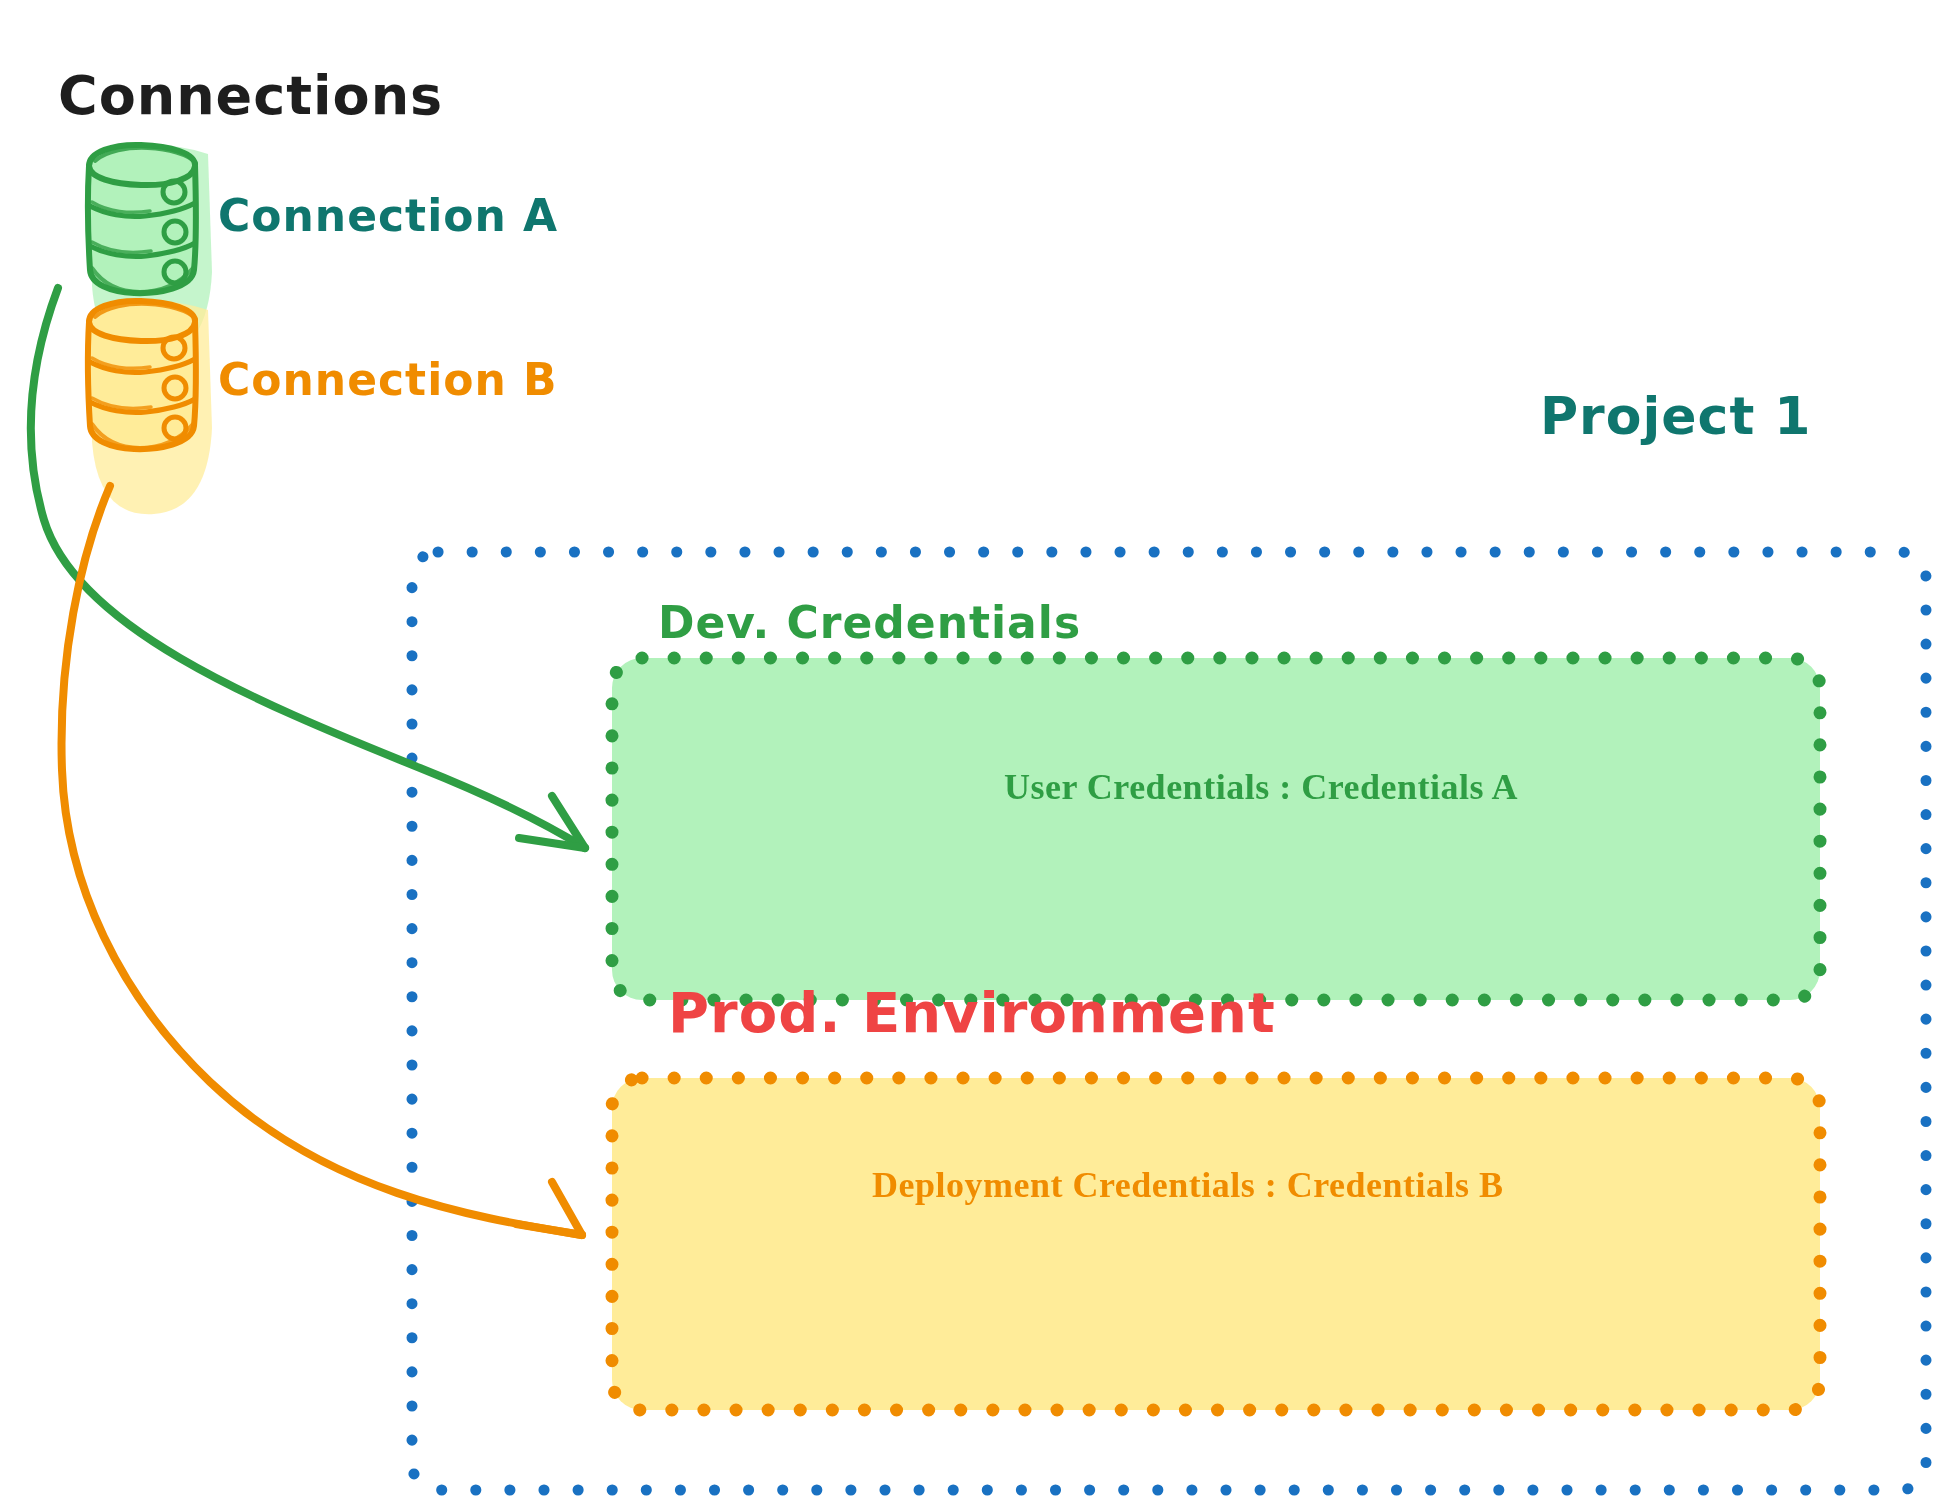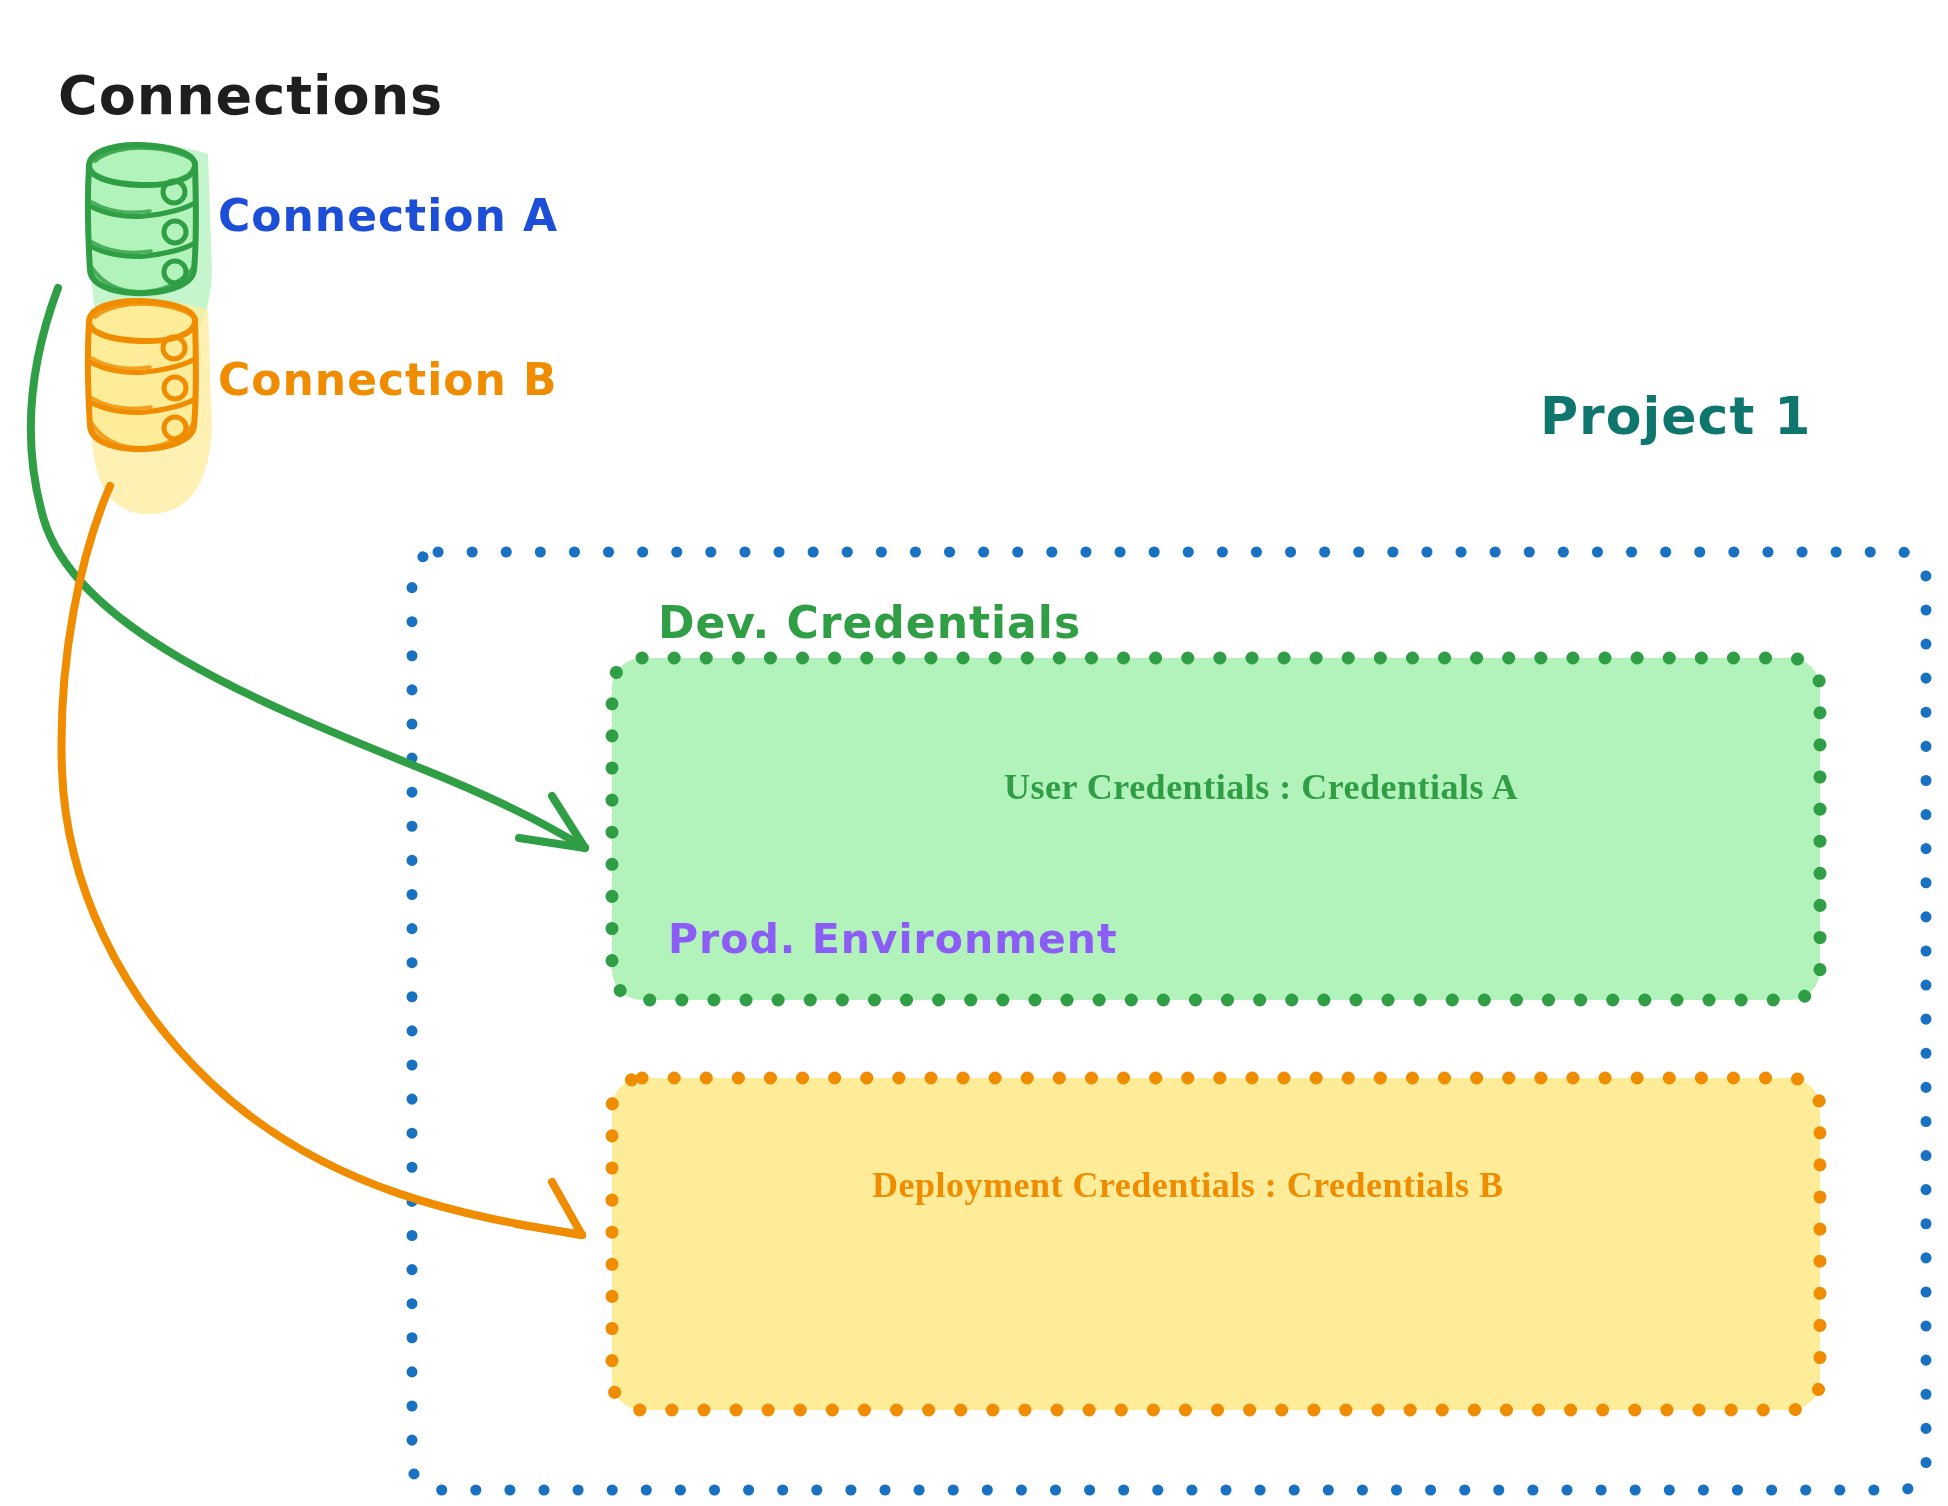--- a/index.html
+++ b/index.html
@@ -43,21 +43,21 @@
   #title-connections {
     left: 58px;
     top: 16px;
     font-size: 54px;
     color: #1e1e1e;
   }
   #label-connection-a {
     left: 218px;
     top: 142px;
     font-size: 44px;
-    color: #1d4ed8;
+    color: #0f766e;
   }
   #label-connection-b {
     left: 218px;
     top: 306px;
     font-size: 44px;
     color: #f08c00;
   }
   #label-project-1 {
     left: 1540px;
     top: 338px;
@@ -65,23 +65,23 @@
     color: #0f766e;
   }
   #label-dev-env {
     left: 658px;
     top: 549px;
     font-size: 44px;
     color: #2f9e44;
   }
   #label-prod-env {
     left: 668px;
-    top: 867px;
-    font-size: 41px;
-    color: #8b5cf6;
+    top: 932px;
+    font-size: 56px;
+    color: #ef4444;
   }
   #label-dev-credentials {
     left: 1004px;
     top: 718px;
     font-size: 36px;
     color: #2f9e44;
     letter-spacing: 0.5px;
   }
   #label-prod-credentials {
     left: 872px;

